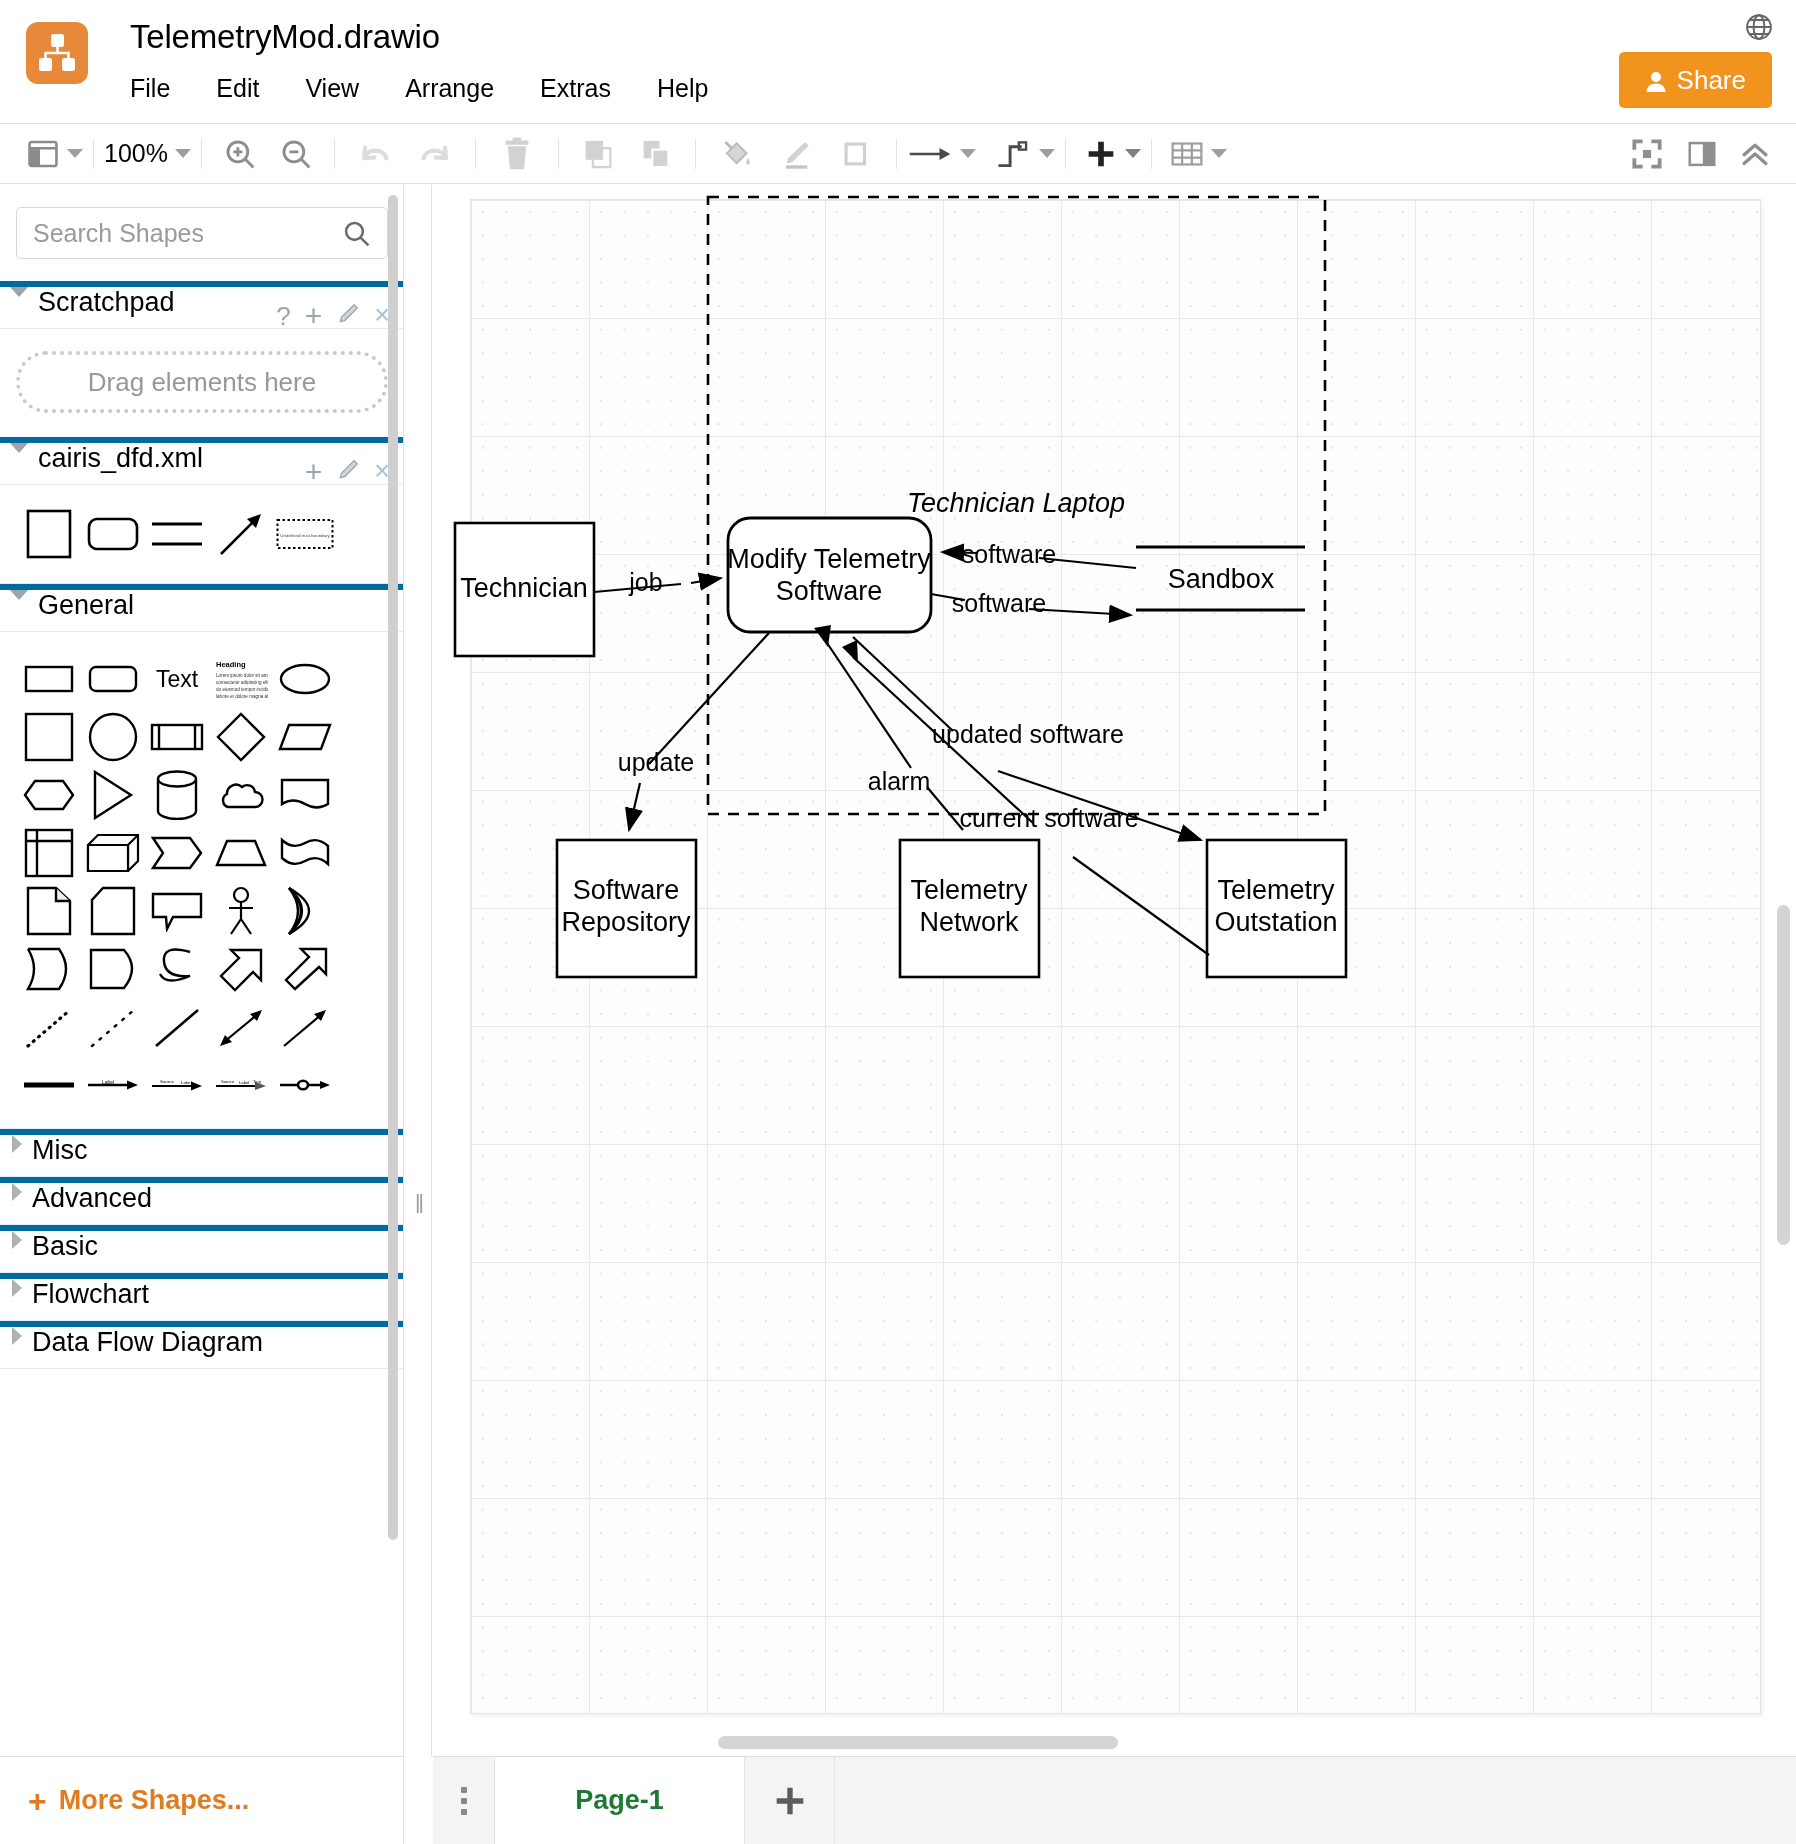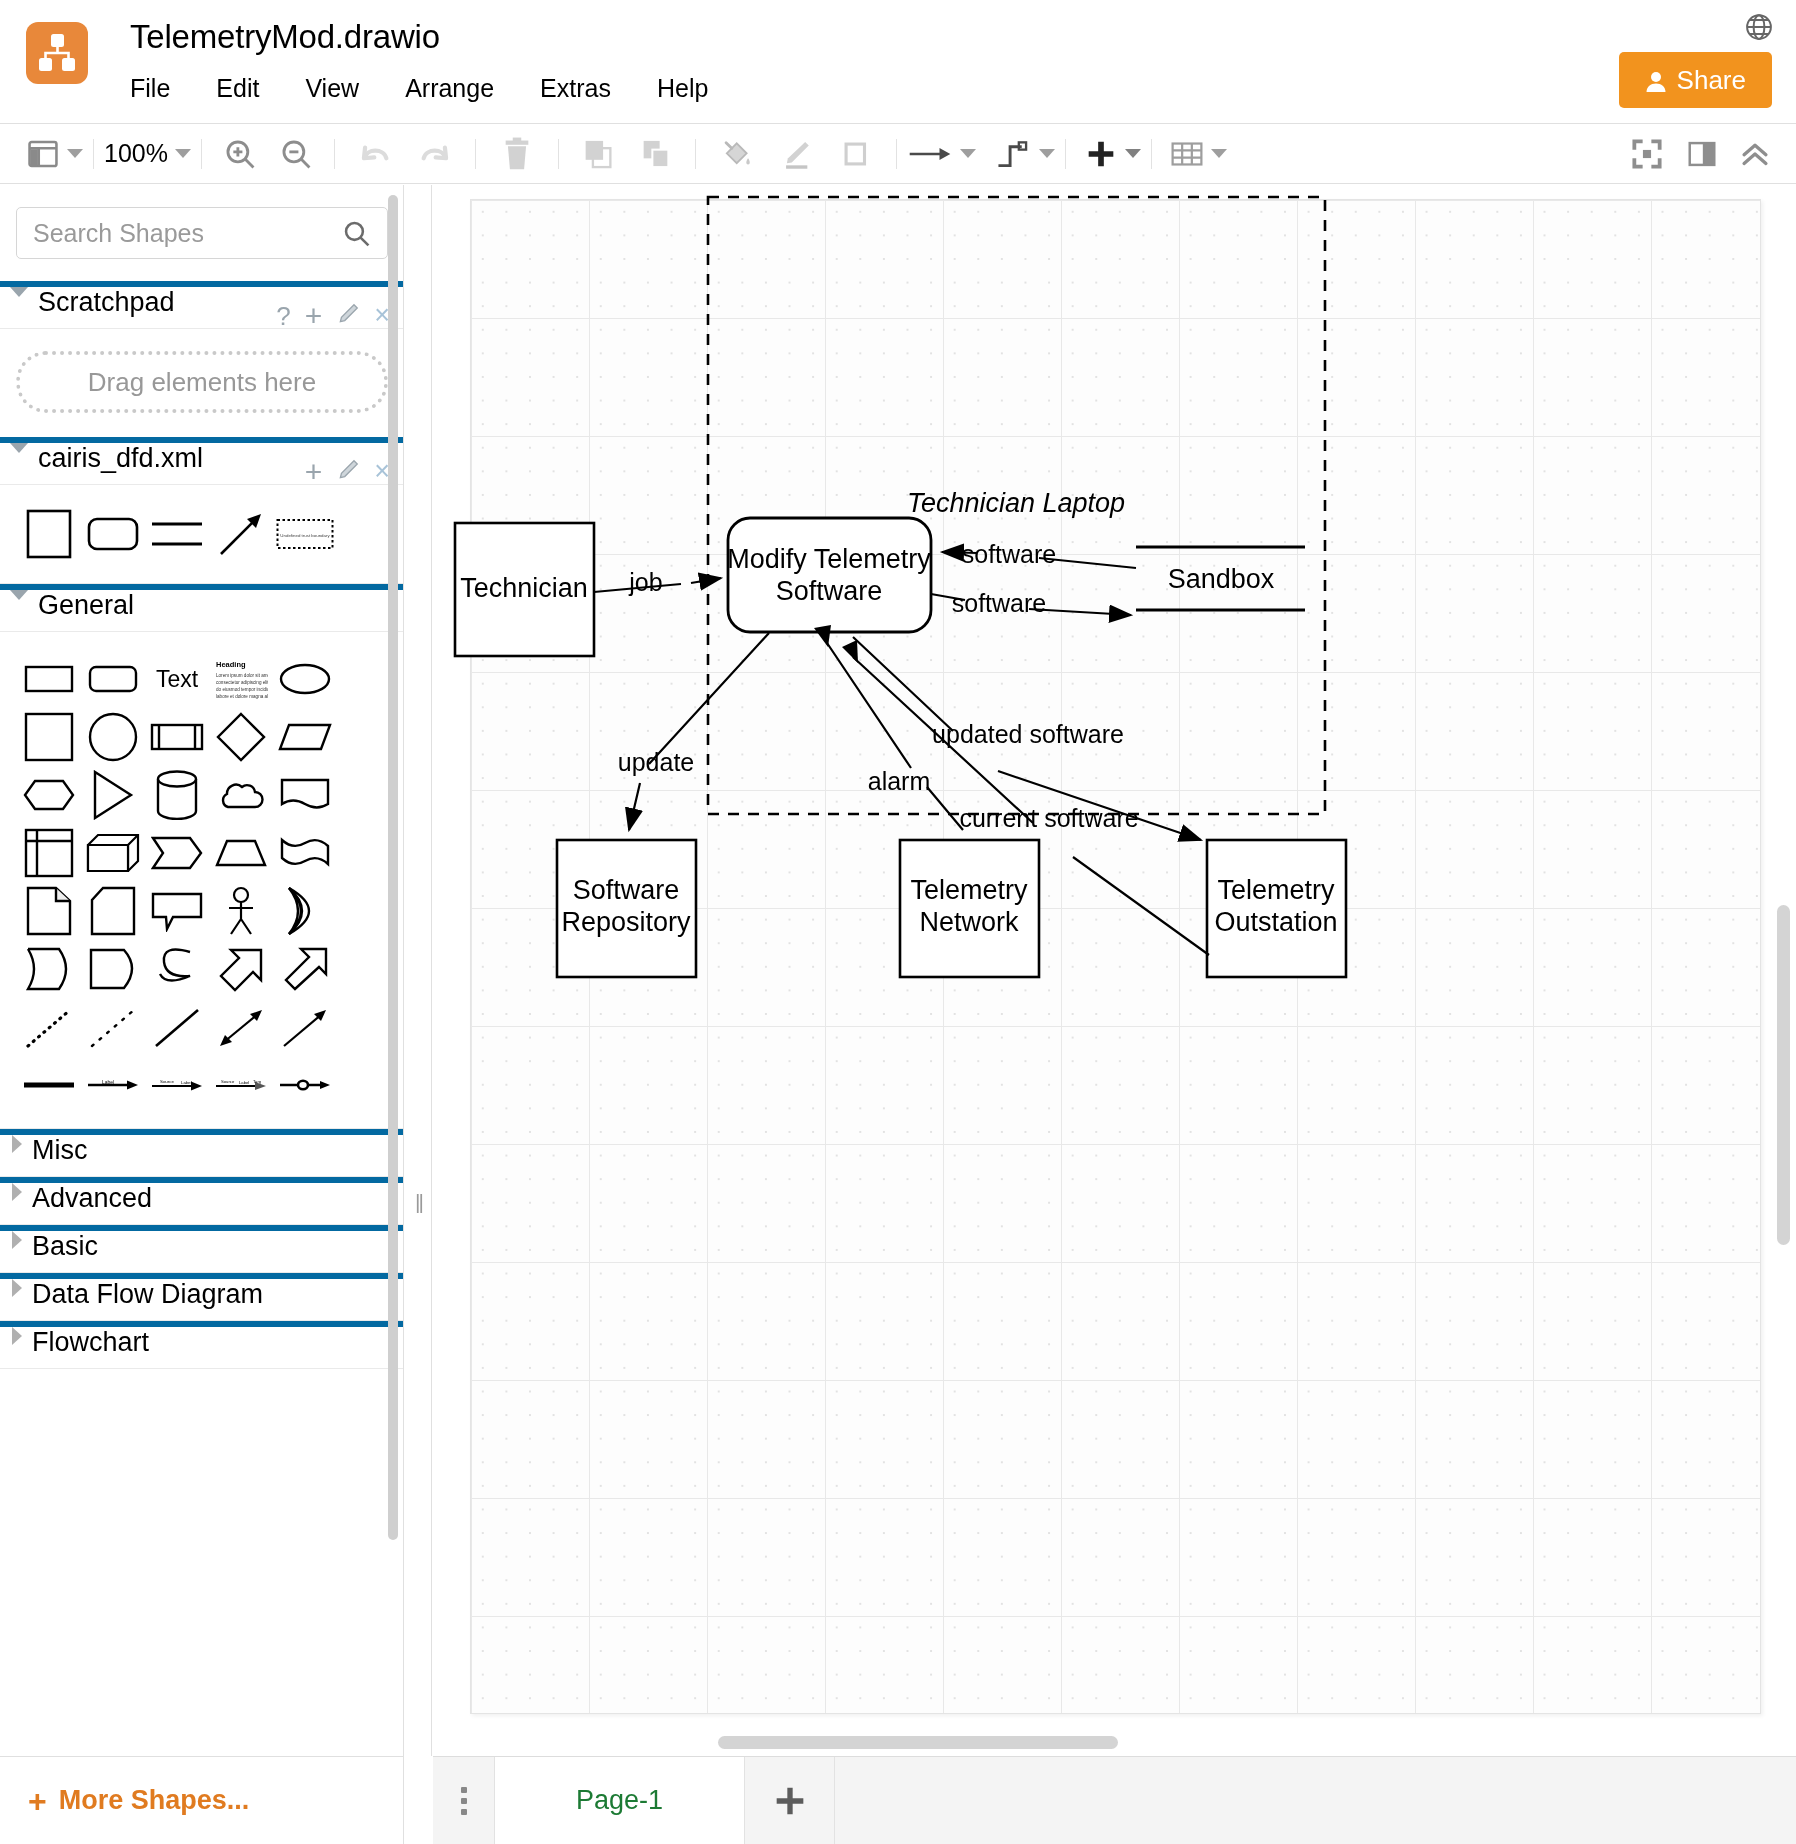--- a/index.html
+++ b/index.html
@@ -204,21 +204,21 @@
   }
   .f-menu {
     width: 62px; display: flex; align-items: center; justify-content: center;
     border-right: 1px solid #e2e2e2; cursor: pointer;
   }
   .dots3 { display: flex; flex-direction: column; gap: 5px; }
   .dots3 i { width: 6px; height: 6px; background: #888; border-radius: 1px; display:block; }
   .page-tab {
     min-width: 250px; background: #fff; border-right: 1px solid #e2e2e2;
     display: flex; align-items: center; justify-content: center;
-    color: #1c7a34; font-size: 27px; font-weight: normal; cursor: pointer;
+    color: #1c7a34; font-size: 27px; font-weight: bold; cursor: pointer;
   }
   .add-page {
     width: 90px; display: flex; align-items: center; justify-content: center;
     border-right: 1px solid #e2e2e2; cursor: pointer;
     font-size: 42px; color: #5c5c5c; line-height: 1;
   }
   .f-rest { flex: 1; }
 </style>
 </head>
 <body>
@@ -722,25 +722,25 @@
       <div class="sb-section-hdr">
         <span class="tri-right"></span>
         <span class="sb-title">Advanced</span>
       </div>
       <div class="sb-section-hdr">
         <span class="tri-right"></span>
         <span class="sb-title">Basic</span>
       </div>
       <div class="sb-section-hdr">
         <span class="tri-right"></span>
-        <span class="sb-title">Data Flow Diagram</span>
+        <span class="sb-title">Flowchart</span>
       </div>
       <div class="sb-section-hdr">
         <span class="tri-right"></span>
-        <span class="sb-title">Flowchart</span>
+        <span class="sb-title">Data Flow Diagram</span>
       </div>
 
       <div class="sb-vscroll">
         <div class="sb-vthumb"></div>
       </div>
     </div>
 
     <div class="sb-footer">
       <span class="more-shapes">
         <span class="more-plus">+</span>

